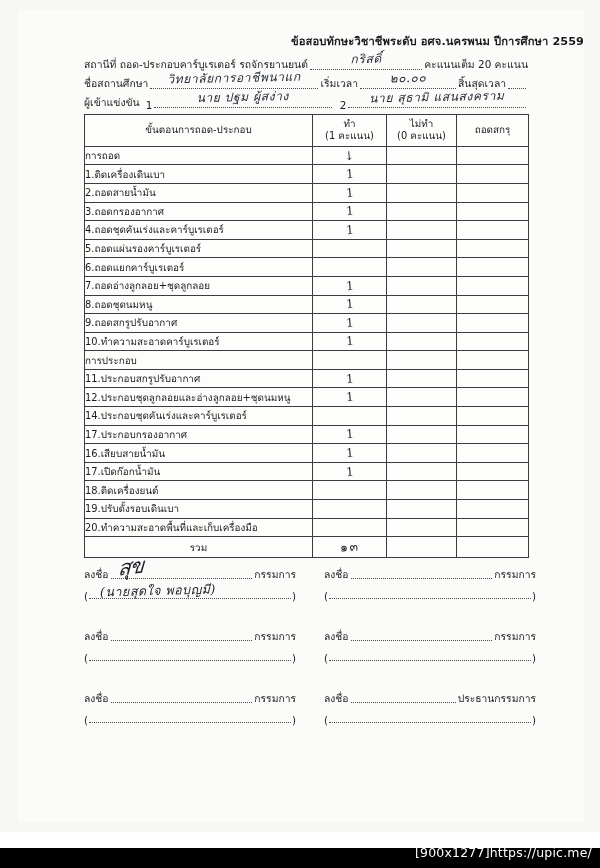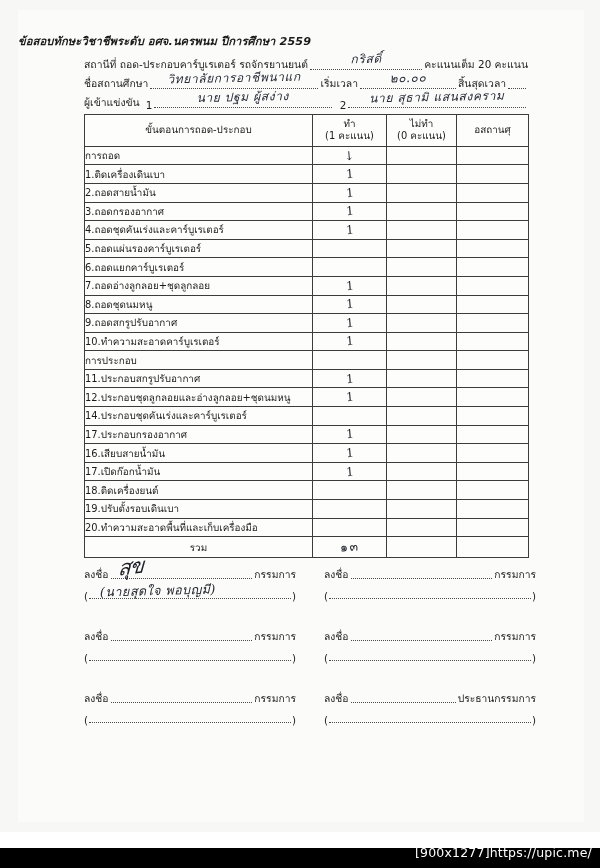--- a/index.html
+++ b/index.html
@@ -32,25 +32,24 @@
     width: 566px;
     height: 812px;
     background: #fbfbfa;
   }
 
   
   .doc-title {
     position: absolute;
     left: 0; top: 22px;
     width: 566px;
-    text-align: left;
+    text-align: right;
     font-size: 11.2px;
     font-weight: 600;
     letter-spacing: .1px;
-    font-style: italic;
   }
 
   .meta {
     position: absolute;
     left: 66px; top: 44px;
     width: 444px;
   }
   .meta-line {
     display: flex;
     align-items: flex-end;
@@ -285,21 +284,21 @@
           <tr>
             <th>ขั้นตอนการถอด-ประกอบ</th>
             <th>
               <div>ทำ</div>
               <div>(1 คะแนน)</div>
             </th>
             <th>
               <div>ไม่ทำ</div>
               <div>(0 คะแนน)</div>
             </th>
-            <th>อสถานศุ</th>
+            <th>ถอดสกรุ</th>
           </tr>
         </thead>
         <tbody id="tbody">
             <tr>
               <td class="step section">การถอด</td>
               <td class="mark"><span class="tick">↓</span></td>
               <td class="blank"></td>
               <td class="rem"></td>
             </tr>
             <tr>

